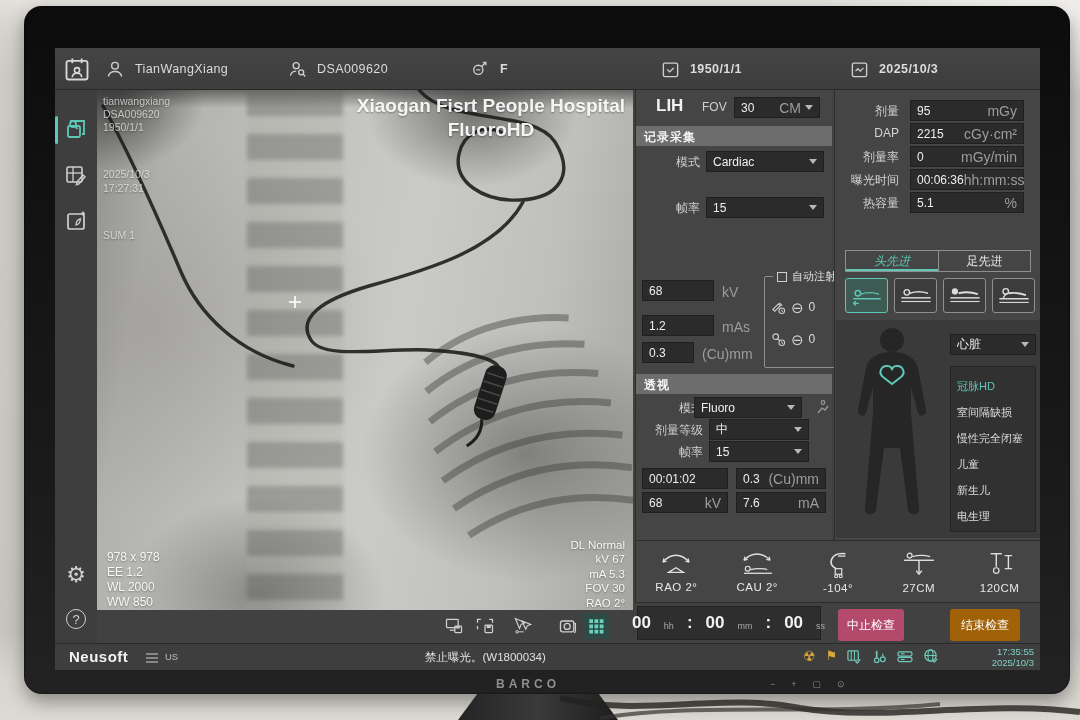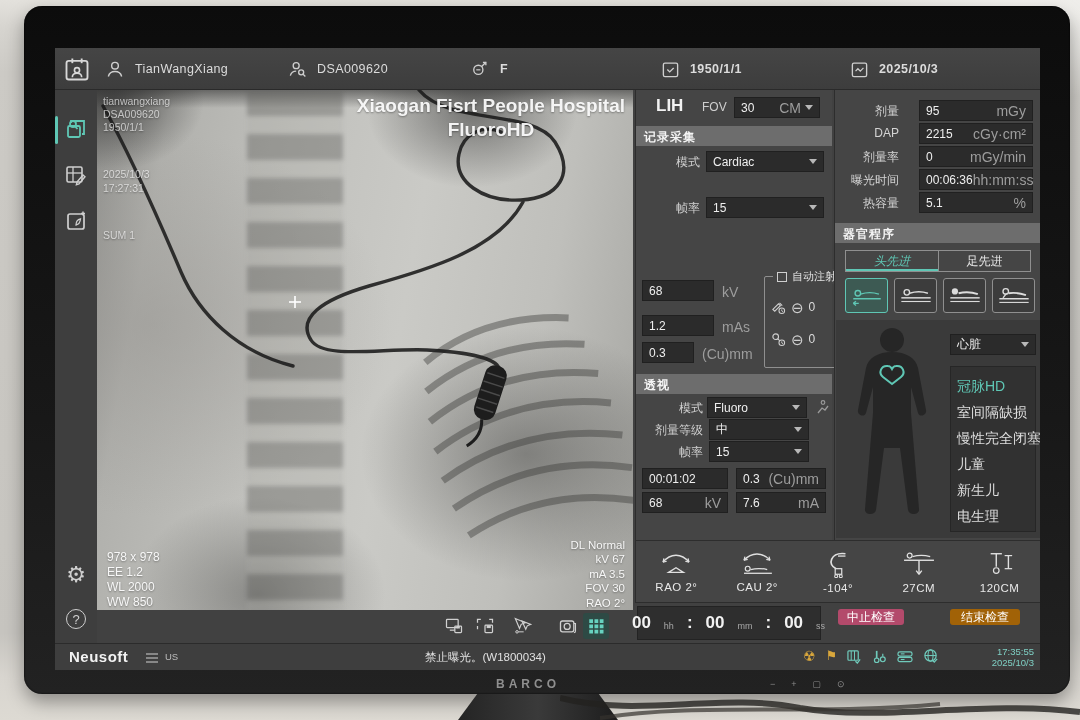--- a/index.html
+++ b/index.html
@@ -55,47 +55,47 @@
   .chev { width:0; height:0; border-left:4px solid transparent; border-right:4px solid transparent; border-top:5px solid #b8b8b8; }
   .fs { position:absolute; border:1px solid #8f8f8f; border-radius:2px; }
   .fs-legend { position:absolute; top:-8px; left:8px; background:#454545; padding:0 4px; font-size:11px; color:#e0e0e0;
     display:flex; align-items:center; gap:5px; }
   .cb { width:10px; height:10px; border:1px solid #cfcfcf; display:inline-block; }
   .inj-row { position:absolute; display:flex; align-items:center; gap:5px; color:#dcdcdc; font-size:12px; }
   .circ-btn { font-size:15px; color:#cfcfcf; line-height:1; }
 
   .dose-row { position:absolute; left:0; width:206px; height:21px; }
   .dose-lbl { position:absolute; right:142px; top:3px; color:#d4d4d4; font-size:12px; white-space:nowrap; }
-  .dose-field { position:absolute; left:84px; top:0; width:114px; }
+  .dose-field { position:absolute; left:75px; top:0; width:114px; }
 
   .tabs { position:absolute; display:flex; border:1px solid #8f8f8f; }
   .tab { width:92px; height:20px; display:flex; align-items:center; justify-content:center; font-size:12px; color:#e8e8e8; }
   .tab.active { color:#5fc7b5; box-shadow:inset 0 -2px 0 #5fc7b5;font-style:italic; }
   .posbtn { position:absolute; width:43px; height:35px; border:1px solid #8f8f8f; border-radius:3px;
     background:#3c3c3c; display:flex; align-items:center; justify-content:center; }
   .posbtn.active { background:#3d5a53; border-color:#5fc7b5; }
 
   .bodybox { position:absolute; left:1px; top:230px; width:204px; height:218px; background:#3a3a3a; }
   .proclist { position:absolute; left:114px; top:46px; width:86px; height:166px; background:#313131; border:1px solid #262626;
     padding:6px 6px; }
-  .proclist div { font-size:14px; color:#dedede; line-height:26px; white-space:nowrap; }
+  .proclist div { font-size:11px; color:#dedede; line-height:26px; white-space:nowrap; }
   .proclist div.active { color:#5fc7b5; }
 
   
   .indrow { position:absolute; left:580px; top:492px; width:405px; height:62px; background:#454545;
     border-left:1px solid #2d2d2d; border-top:1px solid #2d2d2d; display:flex; }
   .ind { flex:1; display:flex; flex-direction:column; align-items:center; justify-content:center; gap:4px; }
   .ind-lbl { font-size:11.5px; color:#e8e8e8; letter-spacing:.5px; }
 
   .timerrow { position:absolute; left:580px; top:554px; width:405px; height:41px; background:#414141; border-top:1px solid #2d2d2d; }
   .timerbox { position:absolute; left:2px; top:3px; width:184px; height:34px; background:#2e2e2e; border:1px solid #232323;
     display:flex; align-items:center; justify-content:center; gap:13px; color:#f2f2f2; }
   .t-big { font-size:17px; font-weight:bold; }
   .t-sm { font-size:9px; color:#a8a8a8; margin-top:6px; }
-  .btn { position:absolute; top:6px; height:16px; border:none; border-radius:3px; color:#fff; font-size:12px;
+  .btn { position:absolute; top:6px; height:32px; border:none; border-radius:3px; color:#fff; font-size:12px;
     font-family:"Liberation Sans",sans-serif; display:flex; align-items:center; justify-content:center; }
 
   .statusbar { position:absolute; left:0; top:595px; width:985px; height:27px; background:#3e3e3e; border-top:1px solid #2b2b2b; }
   .neusoft { position:absolute; left:14px; top:4px; font-size:15px; font-weight:bold; color:#f2f2f2; letter-spacing:.5px; }
   .tray { position:absolute; left:748px; top:4px; display:flex; gap:10px; align-items:center; }
   .clock { position:absolute; right:6px; top:2px; text-align:right; color:#7fd0c4; font-size:9.5px; line-height:11px; }
 
   .imgtools { position:absolute; left:42px; top:562px; width:536px; height:33px; background:#414141; }
   .itbtn { position:absolute; top:3px; width:26px; height:26px; display:flex; align-items:center; justify-content:center; }
 
@@ -251,21 +251,21 @@
         </div>
         <div class="ovl" style="left:10px;top:460px;font-size:12px">
           <div>978 x 978</div>
           <div>EE 1.2</div>
           <div>WL 2000</div>
           <div>WW 850</div>
         </div>
         <div class="ovl" style="right:8px;top:448px;text-align:right;font-size:11.5px">
           <div>DL Normal</div>
           <div>kV 67</div>
-          <div>mA 3.5</div>
+          <div>mA 5.3</div>
           <div>FOV 30</div>
           <div>RAO 2°</div>
           <div>CAU 2°</div>
         </div>
       </div>
 
       <div class="imgtools">
         <div class="itbtn" style="left:344px">
           <svg width="20" height="20" viewBox="0 0 24 24">
             <rect x="3" y="4" width="14" height="10" rx="1" fill="none" stroke="#d0d0d0" stroke-width="1.5"></rect>
@@ -375,21 +375,21 @@
             </svg>
             <span class="circ-btn">⊖</span>
             <span style="width:26px">0</span>
             <span class="unit">S</span>
             <span class="circ-btn">⊕</span>
           </div>
         </div>
 
         <div class="sechdr" style="top:284px">透视</div>
         <span class="lbl" style="left:43px;top:310px">模式</span>
-        <div class="dd" style="left:71px;top:307px;width:100px">
+        <div class="dd" style="left:58px;top:307px;width:108px">
           <span>Fluoro</span>
             <span class="chev"></span>
         </div>
         <svg width="16" height="16" viewBox="0 0 16 16" style="position:absolute;left:178px;top:309px">
           <circle cx="9" cy="3.5" r="1.8" fill="none" stroke="#9a9a9a" stroke-width="1.2"></circle>
           <path d="M4 14l4-5 3 2 3-4" fill="none" stroke="#9a9a9a" stroke-width="1.3"></path>
         </svg>
         <span class="lbl" style="left:19px;top:332px">剂量等级</span>
         <div class="dd" style="left:73px;top:329px;width:100px">
           <span>中</span>
@@ -448,21 +448,20 @@
             </div>
         </div>
         <div class="dose-row" style="top:102px">
           <span class="dose-lbl">热容量</span>
           <div class="field dose-field">
               <span>5.1</span>
               <span class="unit">%</span>
             </div>
         </div>
 
-        <div class="sechdr" style="top:133px">器官程序</div>
 
         <div class="tabs" style="left:10px;top:160px">
           <div class="tab active">头先进</div>
           <div class="tab" style="border-left:1px solid #8f8f8f">足先进</div>
         </div>
 
         <div class="posbtn active" style="left:10px;top:188px">
           <svg width="34" height="22" viewBox="0 0 36 24">
             <circle cx="8" cy="9" r="3" fill="none" stroke="#5fc7b5" stroke-width="1.5"></circle>
             <path d="M11 10c6-2 14-2 20 0" fill="none" stroke="#5fc7b5" stroke-width="1.6"></path>

